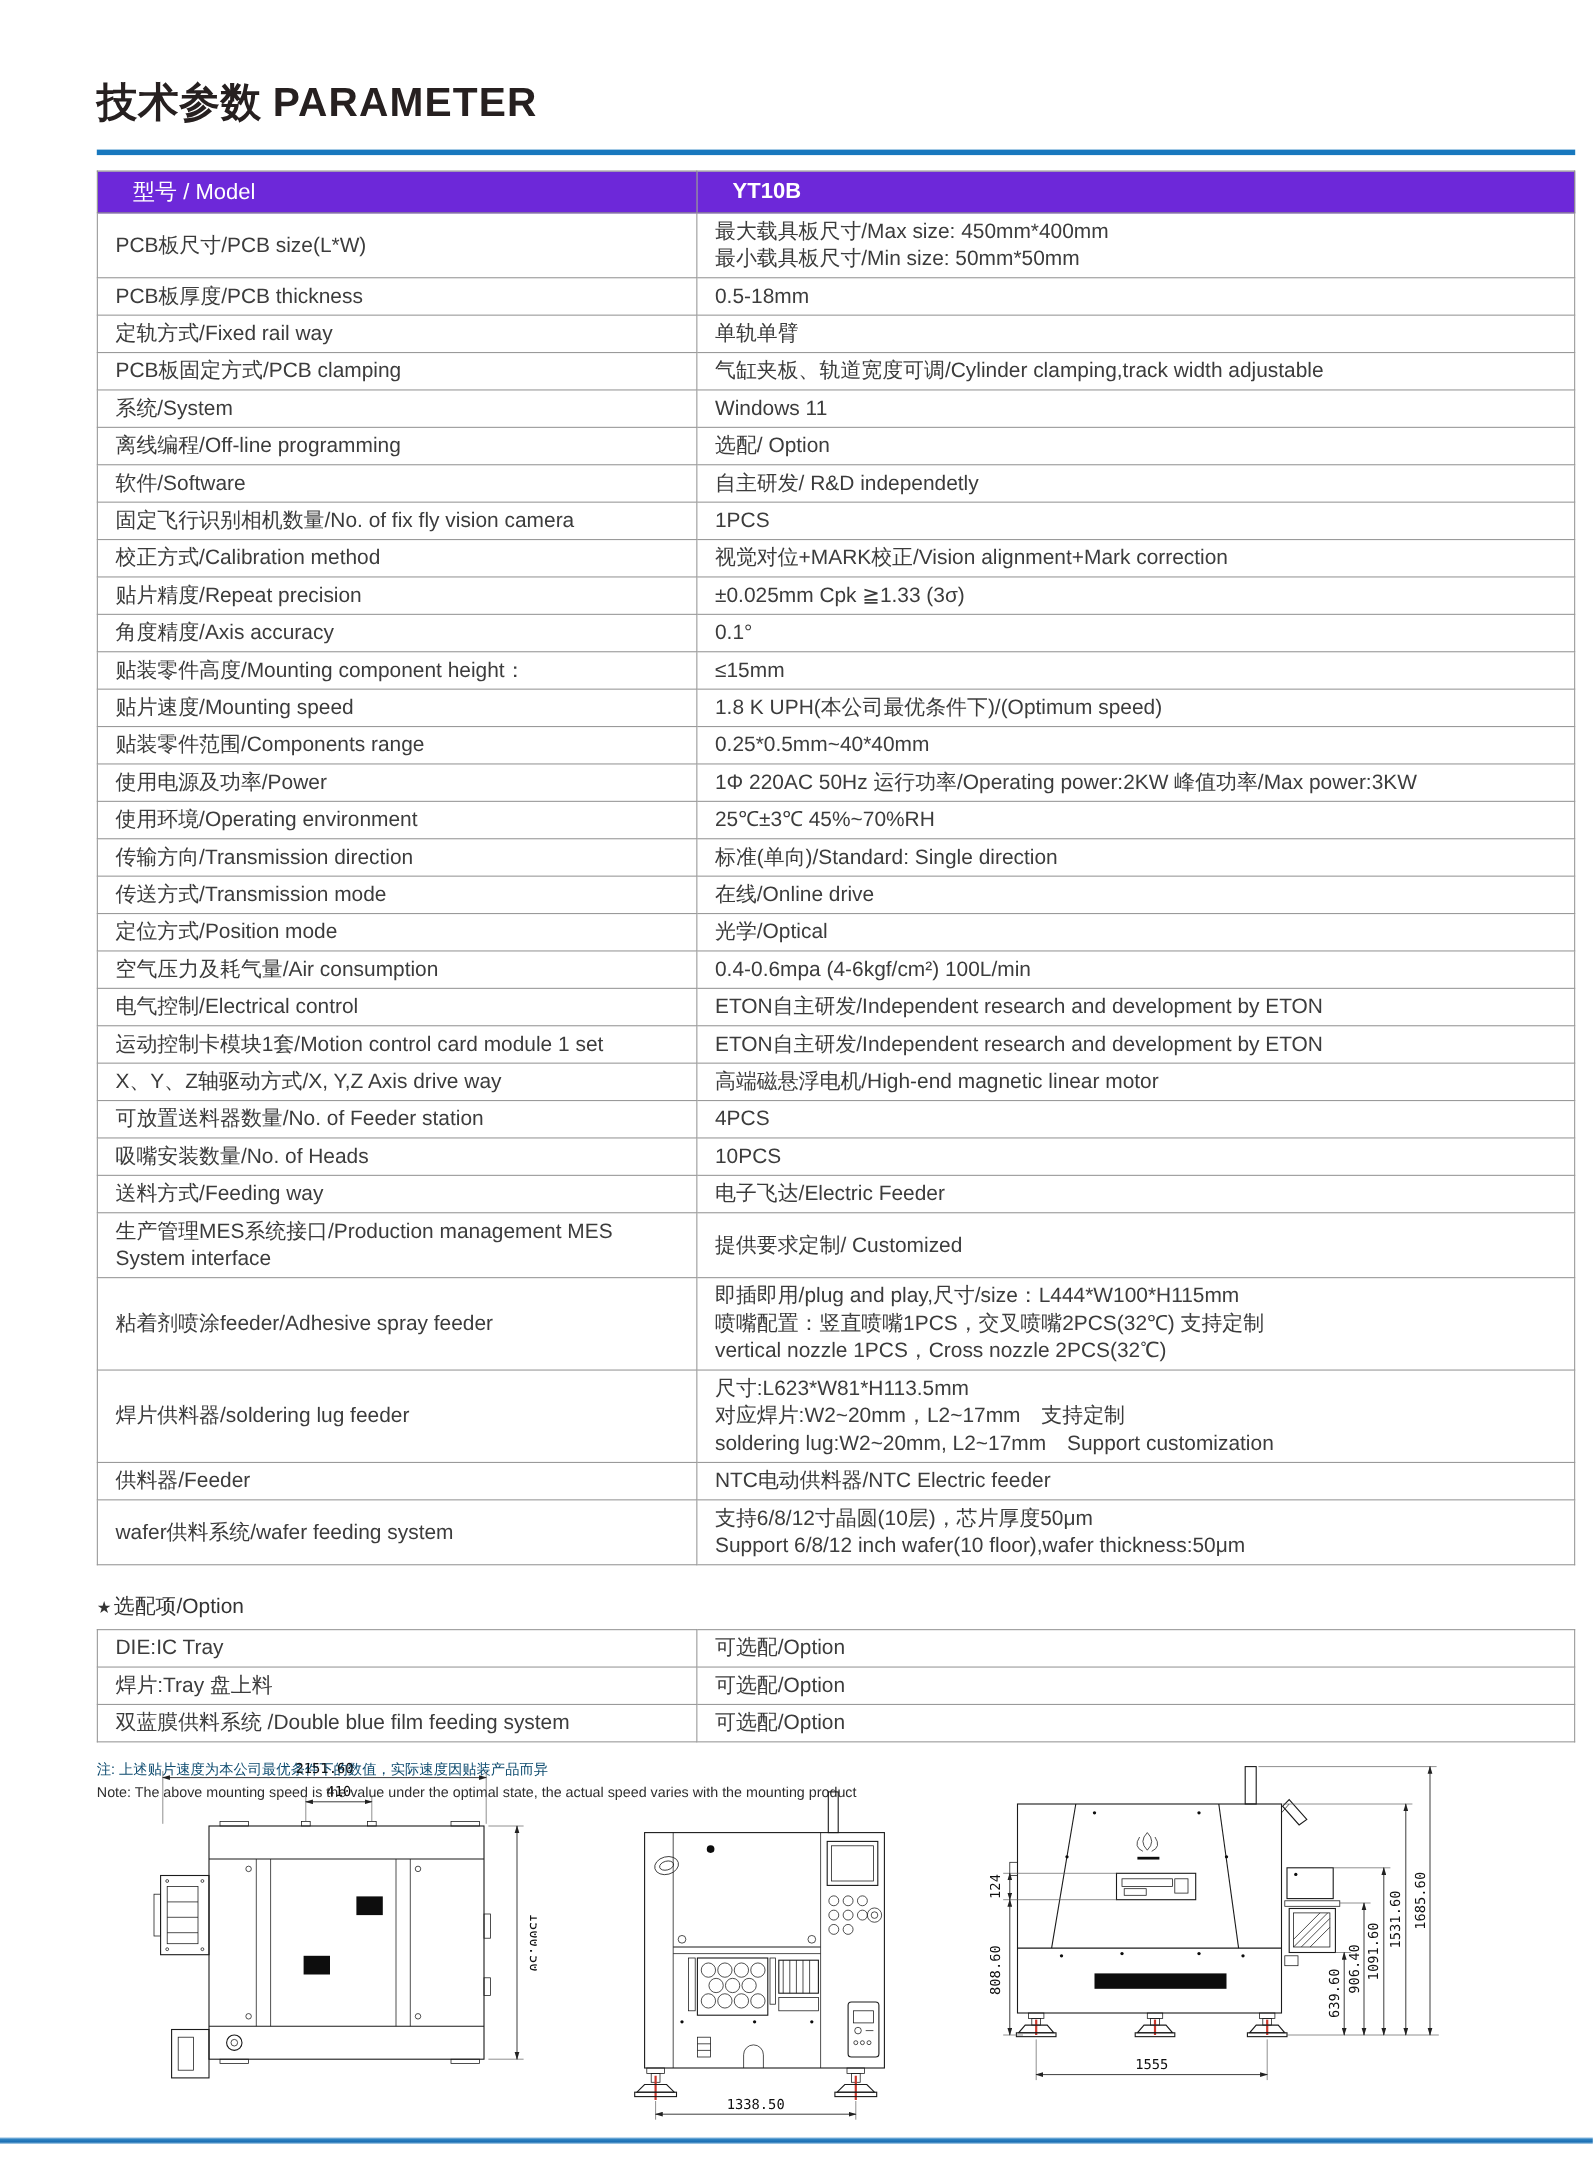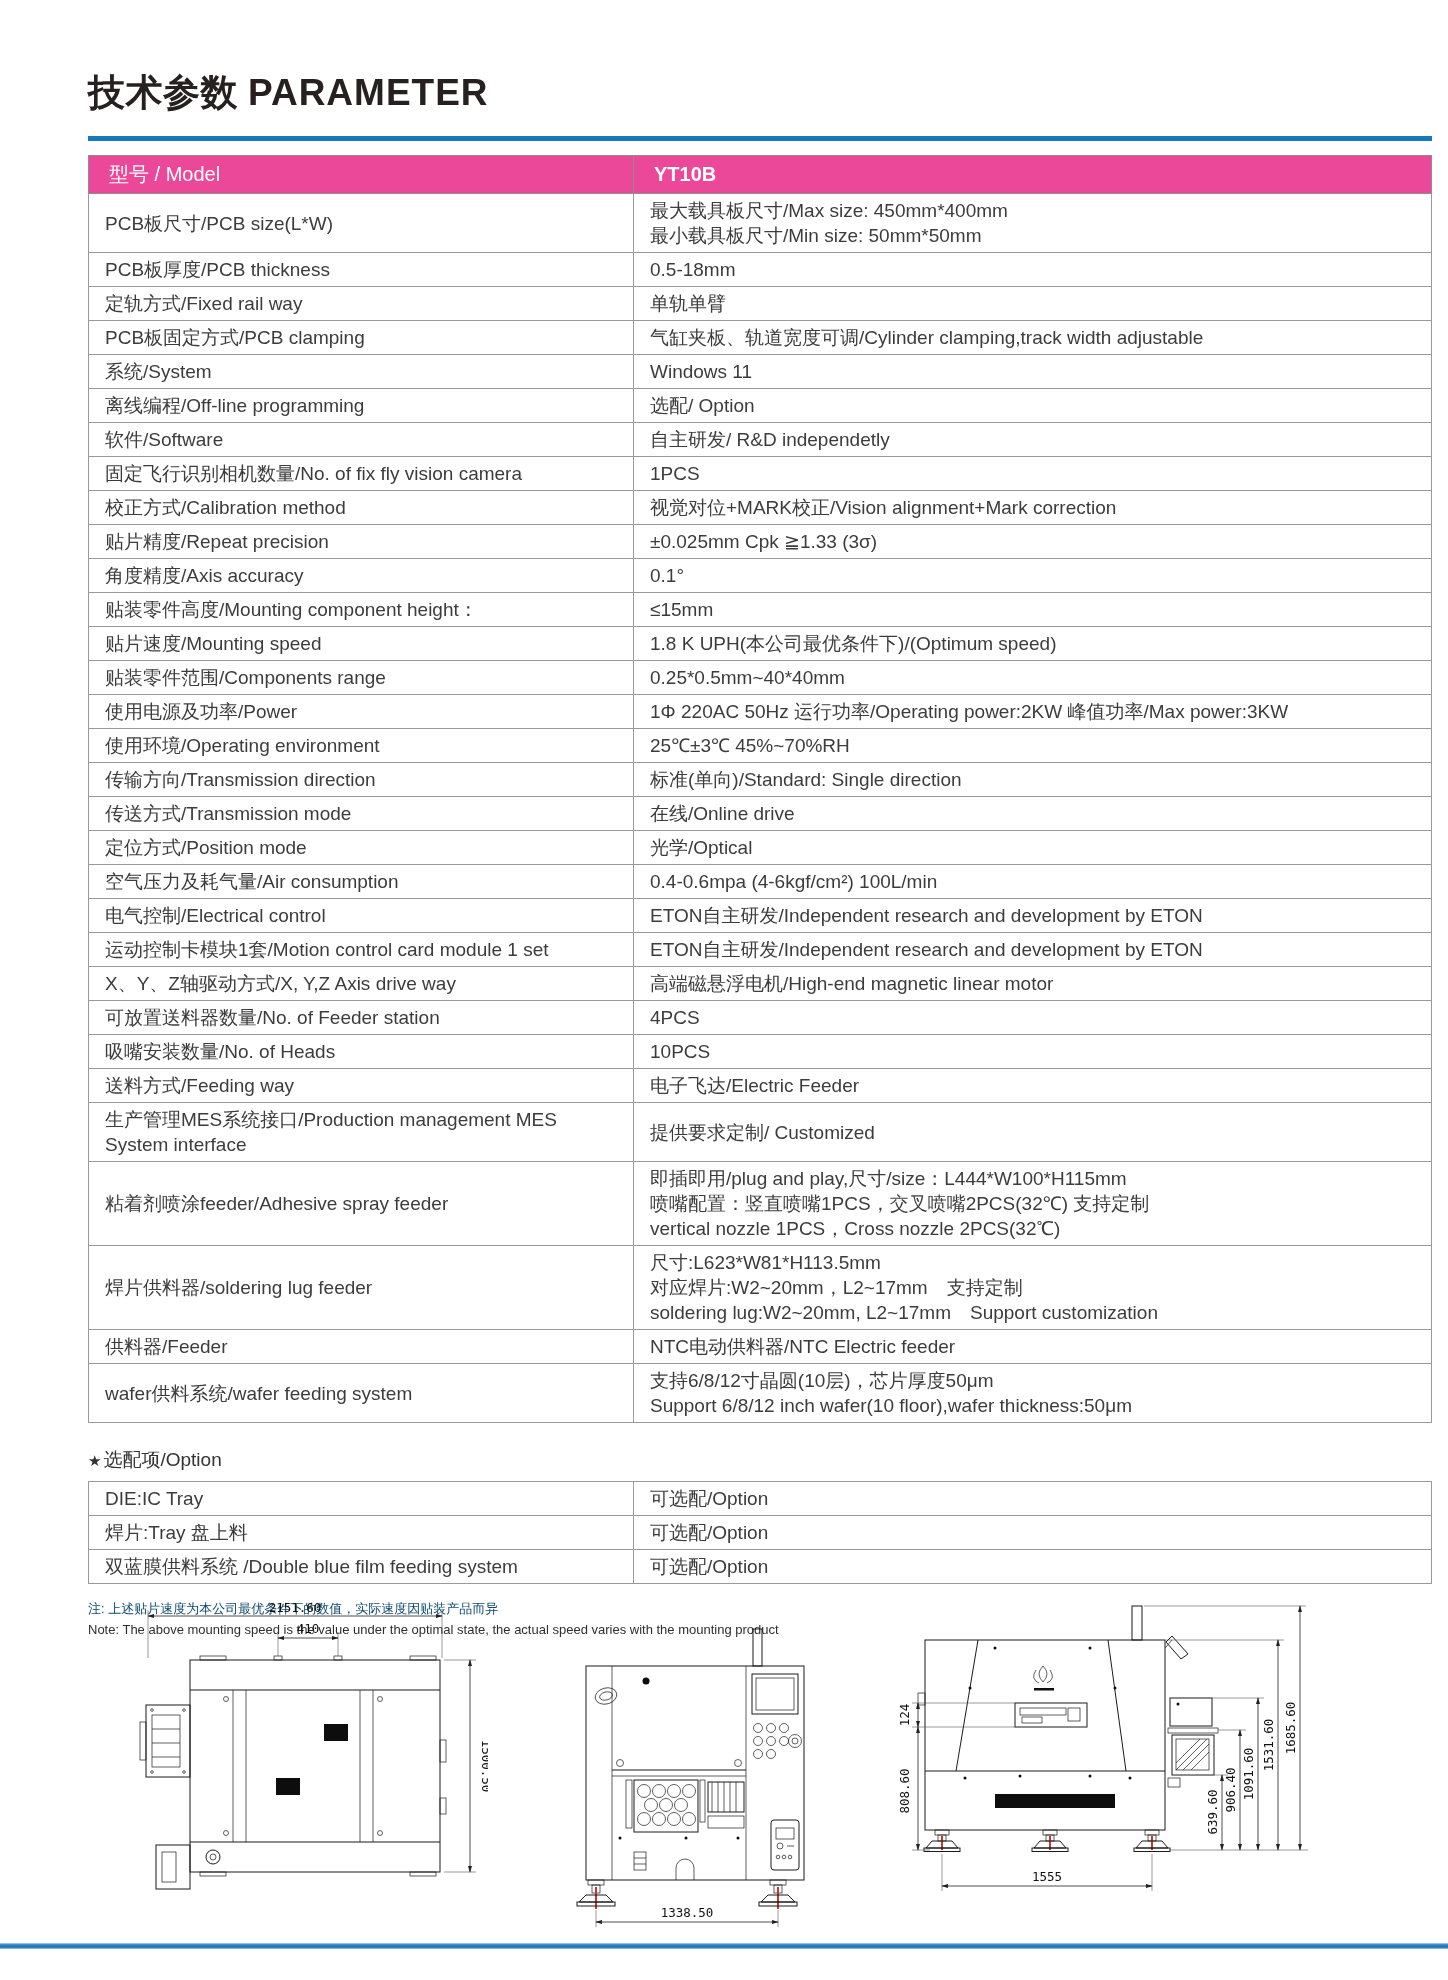--- a/index.html
+++ b/index.html
@@ -7,22 +7,22 @@
     width:1448px;height:1980px;position:relative;background:#ffffff;
     font-family:"Liberation Sans",sans-serif;color:#3c3c3c;overflow:hidden;
   }
   .content{position:absolute;left:88px;top:0;width:1344px;}
   .page-title{margin:0;padding-top:68px;font-size:37px;font-weight:bold;color:#262020;letter-spacing:.5px;}
   .page-title .en{margin-left:10px;font-weight:600;letter-spacing:1px;}
   .blue-rule{margin-top:18px;height:5px;background:#1878be;}
   table.spec{width:1344px;border-collapse:collapse;margin-top:14px;table-layout:fixed;}
   table.spec col.col-l{width:545px;}
   table.spec th{
-    background:#ec4899;color:#ffffff;text-align:left;font-size:20px;
-    padding:5px 20px;border:1px solid #8d8d8d;font-weight:normal;
+    background:#6d28d9;color:#ffffff;text-align:left;font-size:20px;
+    padding:5px 32px;border:1px solid #8d8d8d;font-weight:normal;
   }
   table.spec th.model-value{font-weight:bold;border-left:1px solid #e6e6e6;}
   table.spec td{
     border:1px solid #9a9a9a;font-size:19px;line-height:25px;
     padding:4px 16px;vertical-align:middle;color:#3c3c3c;white-space:pre-line;
   }
   table.spec.opt{margin-top:8px;}
   .opt-heading{margin-top:24px;font-size:19px;color:#333;}
   .opt-heading .star{font-size:15px;margin-right:2px;}
   .notes{margin-top:16px;}

